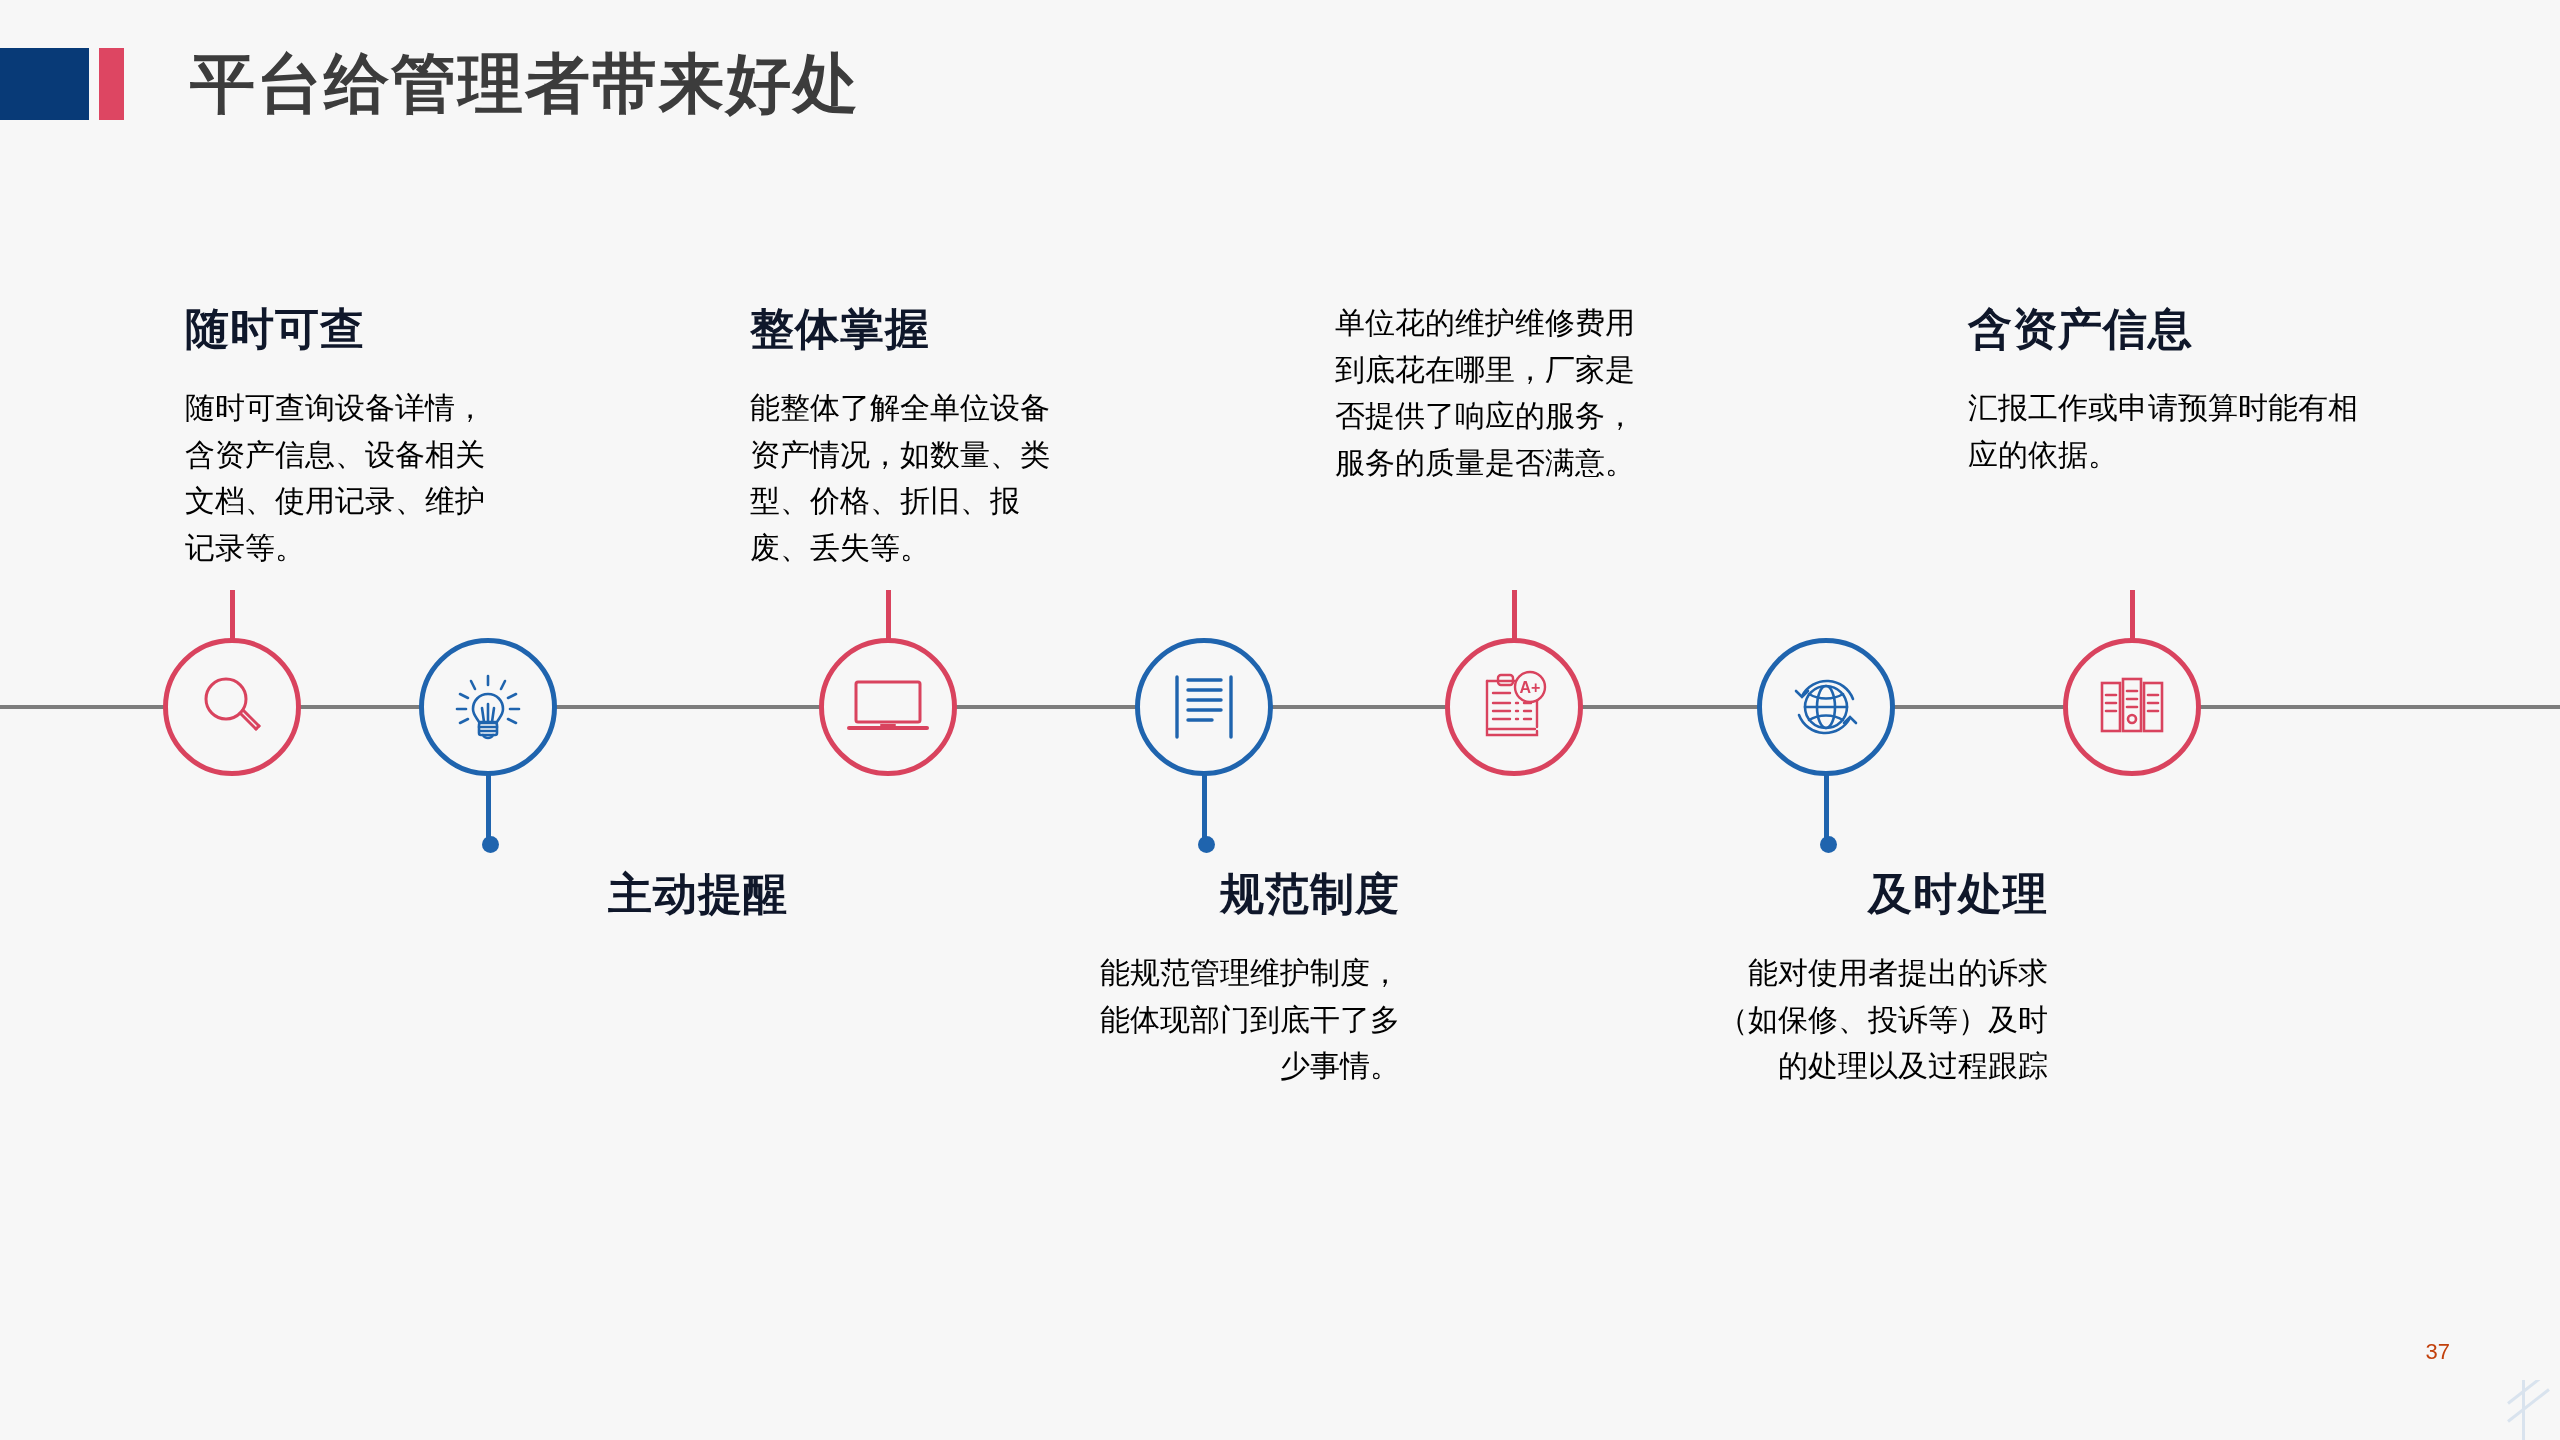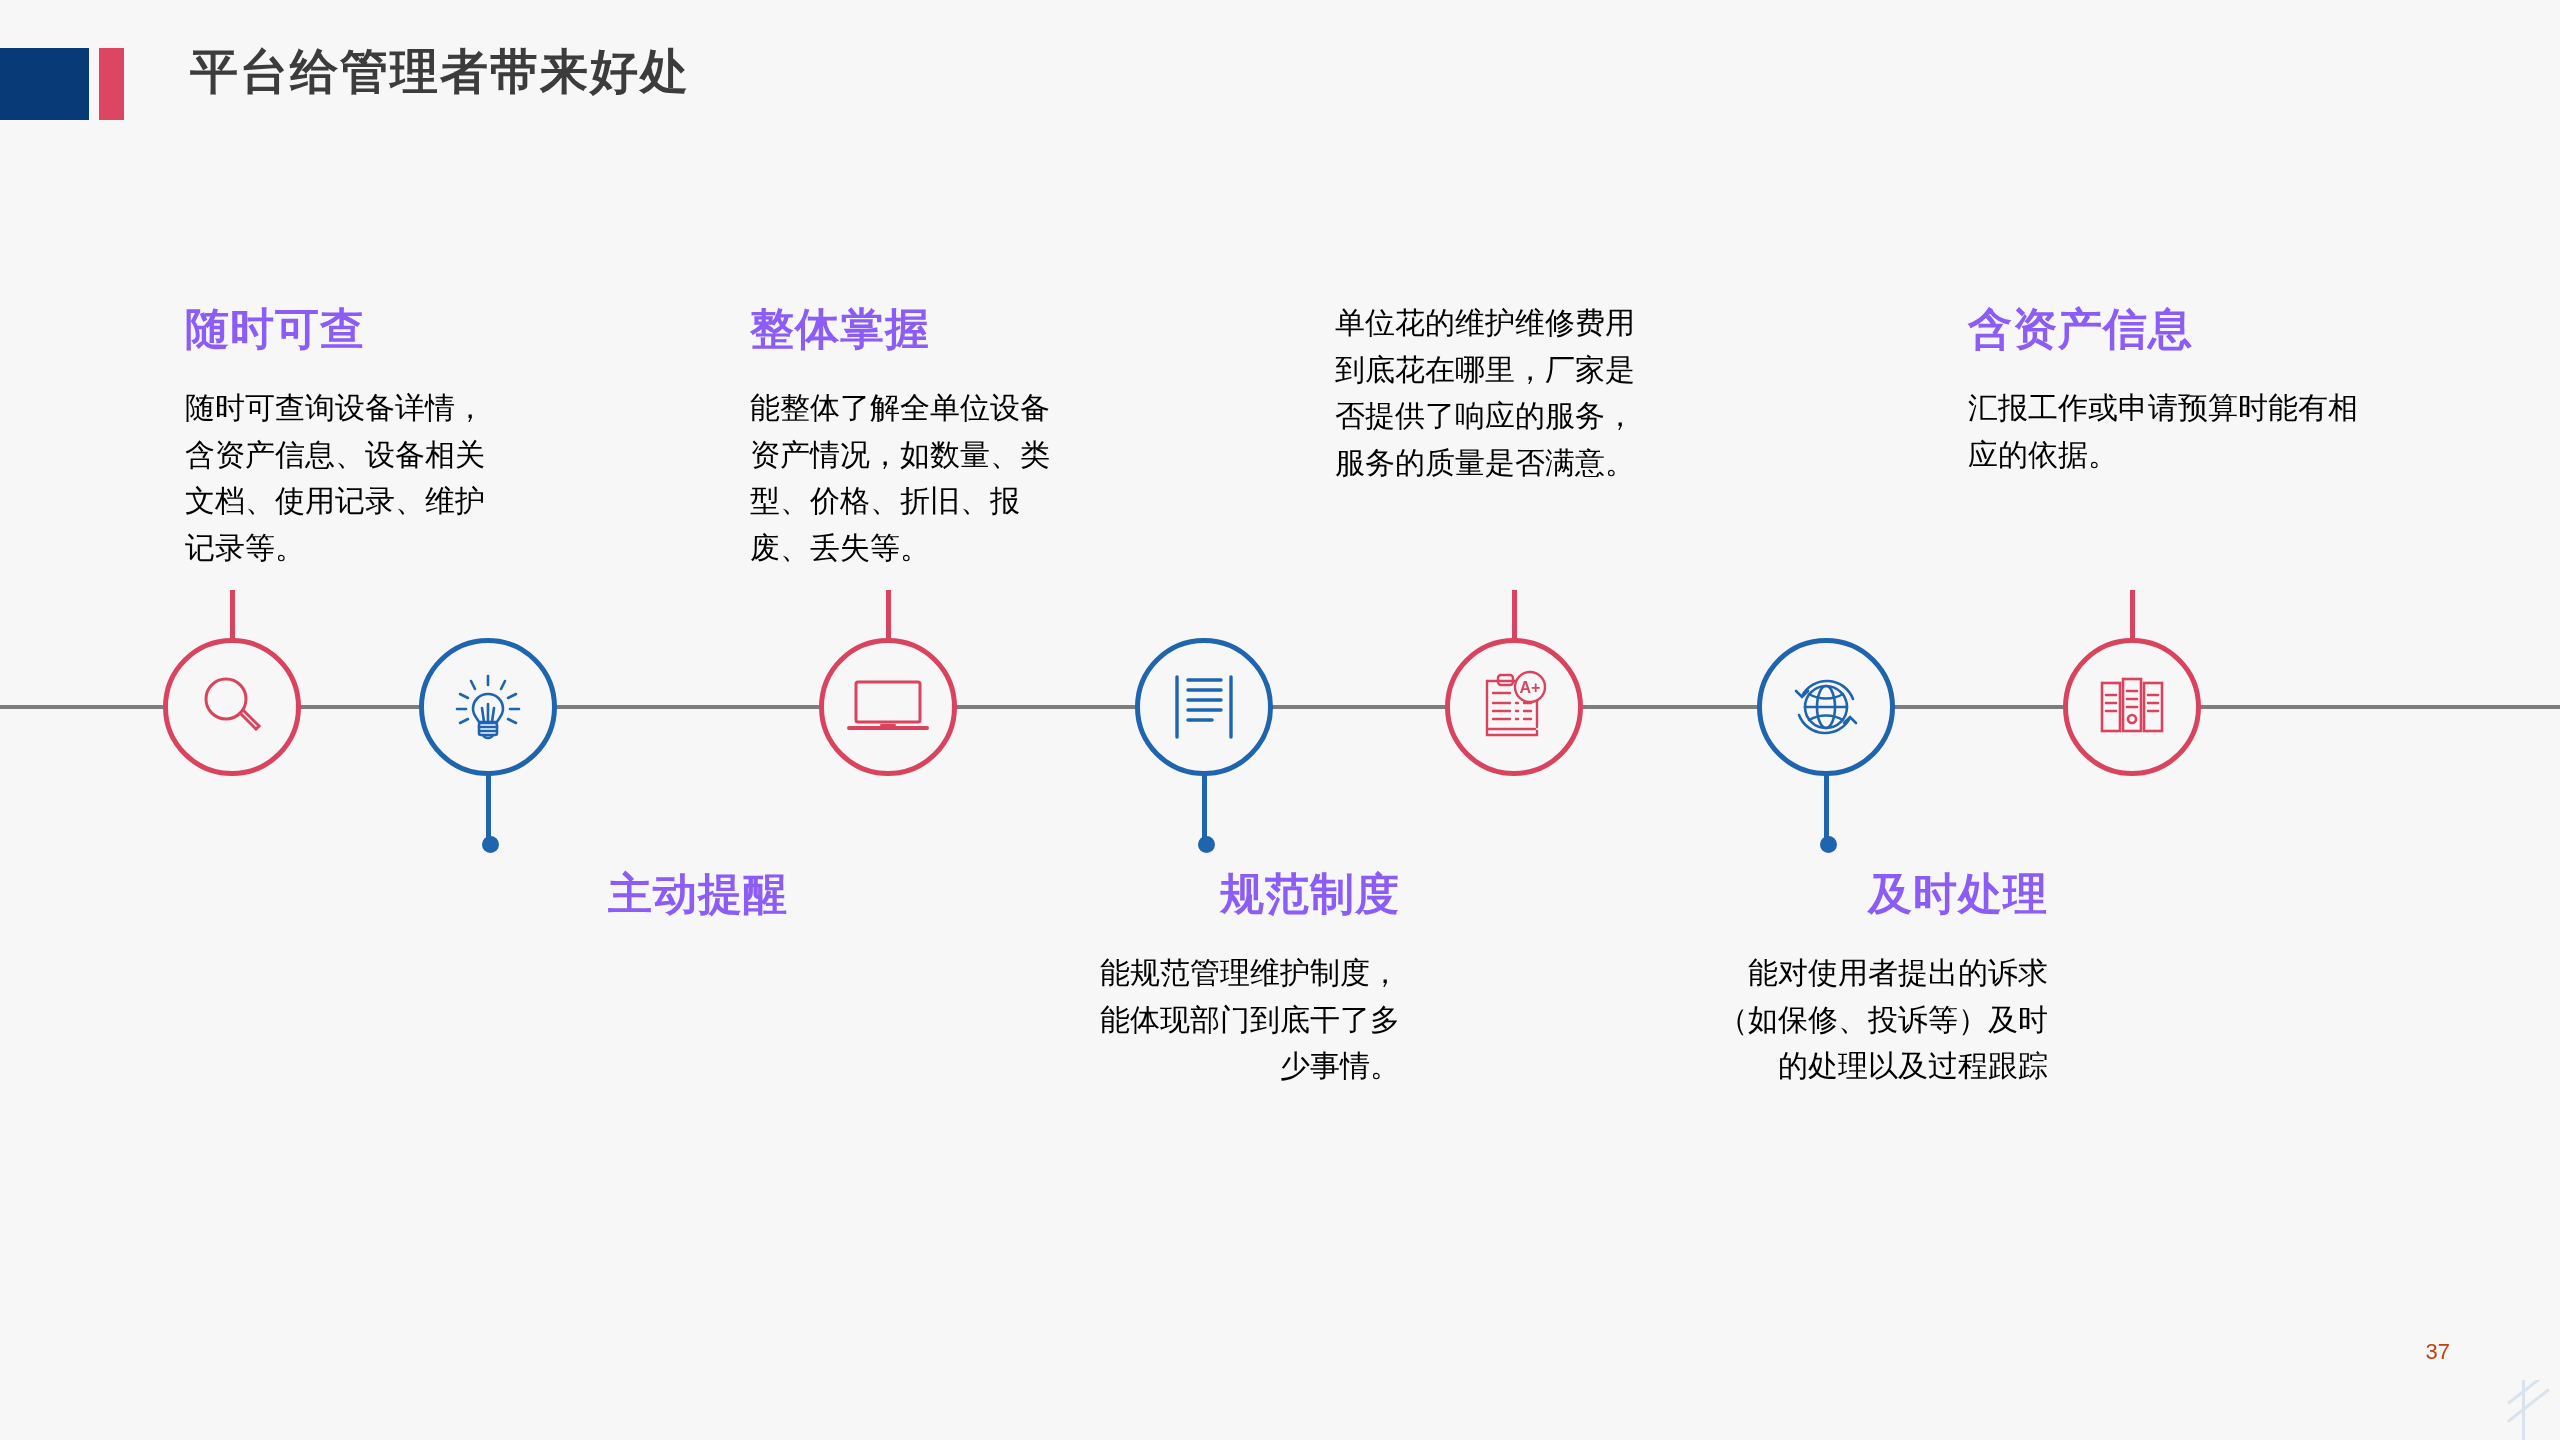--- a/index.html
+++ b/index.html
@@ -39,21 +39,21 @@
     left: 99px;
     top: 0;
     width: 25px;
     height: 72px;
     background: #dd4662;
   }
   #page-title {
     position: absolute;
     left: 190px;
     top: 40px;
-    font-size: 48px;
+    font-size: 65px;
     font-weight: bold;
     color: #3c3c3c;
     letter-spacing: 2px;
     white-space: nowrap;
   }
 
   
   #timeline-axis {
     position: absolute;
     left: 0;
@@ -92,21 +92,21 @@
   .stem-dot.blue { background: #1f64ae; }
 
   
   .block {
     position: absolute;
   }
   .block h3 {
     margin: 0 0 26px 0;
     font-size: 44px;
     font-weight: bold;
-    color: #8b5cf6;
+    color: #0f172a;
     letter-spacing: 1px;
     white-space: nowrap;
   }
   .block p {
     margin: 0;
     font-size: 30px;
     line-height: 1.55;
     color: #000000;
     font-weight: 400;
   }

